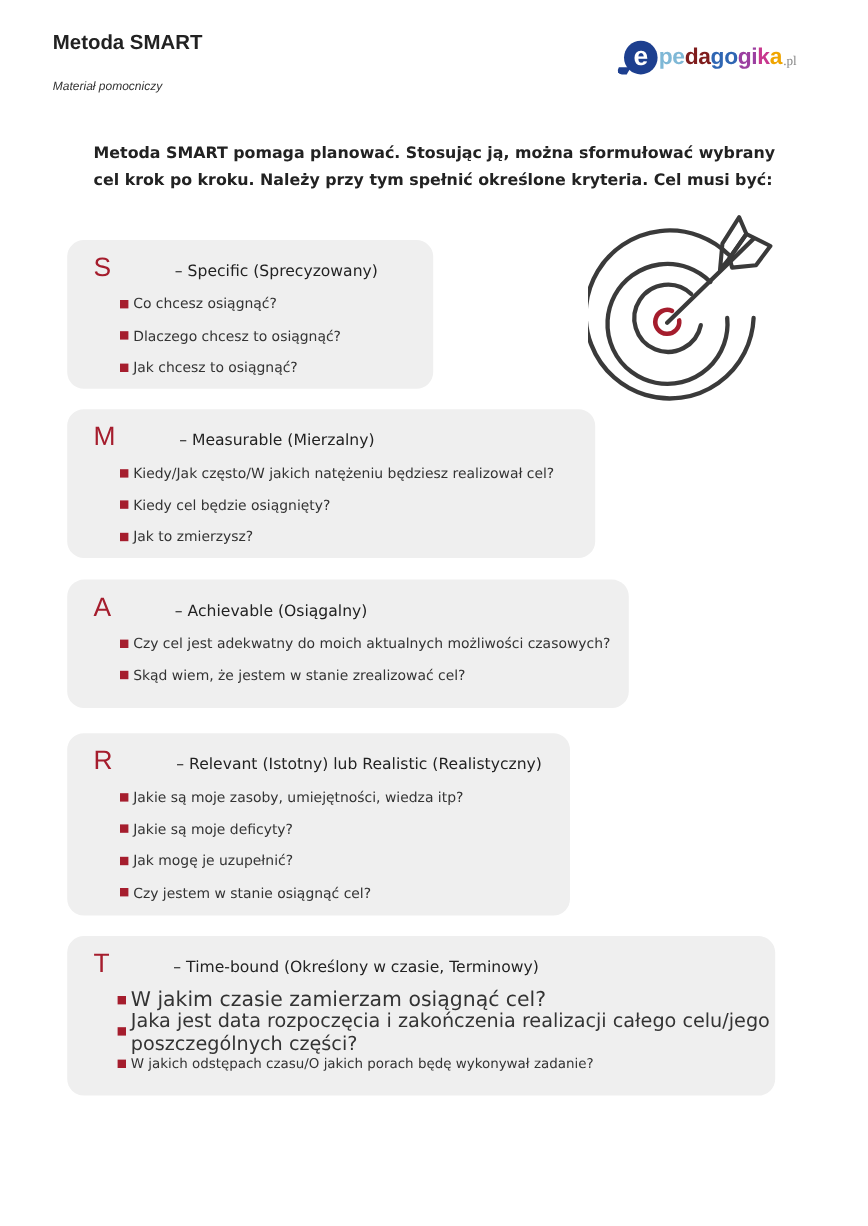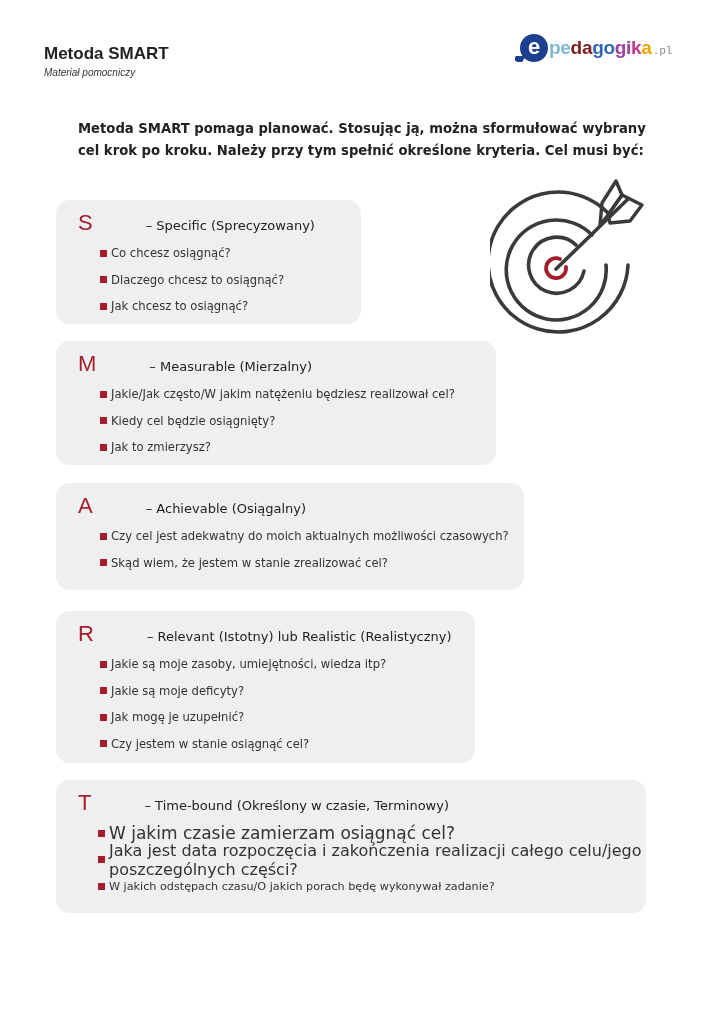--- a/index.html
+++ b/index.html
@@ -10,21 +10,21 @@
       overflow: hidden;
     }
     body {
       position: relative;
       font-family: "DejaVu Sans", "Liberation Sans", sans-serif;
       color: #2b2b2b;
     }
     .doc-title {
       position: absolute;
       left: 44px;
-      top: 44px;
+      top: 26px;
       font-family: "Liberation Sans", sans-serif;
       font-weight: bold;
       font-size: 17px;
       color: #222222;
     }
     .doc-subtitle {
       position: absolute;
       left: 44px;
       top: 67px;
       font-family: "Liberation Sans", sans-serif;
@@ -71,21 +71,21 @@
       font-size: 19px;
       letter-spacing: -0.3px;
     }
     .logo-text .c1 { color: #7fb8d6; }
     .logo-text .c2 { color: #7f1d1d; }
     .logo-text .c3 { color: #2f66b3; }
     .logo-text .c4 { color: #9b3fa0; }
     .logo-text .c5 { color: #c8378e; }
     .logo-text .c6 { color: #f0a500; }
     .logo-tld {
-      font-family: Liberation Mono, monospace;
+      font-family: Liberation Serif, serif;
       font-size: 11px;
       color: #888888;
       margin-left: 1px;
       margin-top: 6px;
     }
     .intro {
       position: absolute;
       left: 78px;
       top: 118px;
       width: 580px;
@@ -197,21 +197,21 @@
   </div>
 
   <div class="card" style="top:341px; width:440px; height:124px;">
     <div class="card-head">
       <span class="card-letter">M</span>
       <span class="card-heading">– Measurable (Mierzalny)</span>
     </div>
     <ul class="card-items">
       <li class="card-item">
           <span class="bullet"></span>
-          <span>Jakie/Jak często/W jakim natężeniu będziesz realizował cel?</span>
+          <span>Kiedy/Jak często/W jakich natężeniu będziesz realizował cel?</span>
         </li>
       <li class="card-item">
           <span class="bullet"></span>
           <span>Kiedy cel będzie osiągnięty?</span>
         </li>
       <li class="card-item">
           <span class="bullet"></span>
           <span>Jak to zmierzysz?</span>
         </li>
     </ul>

